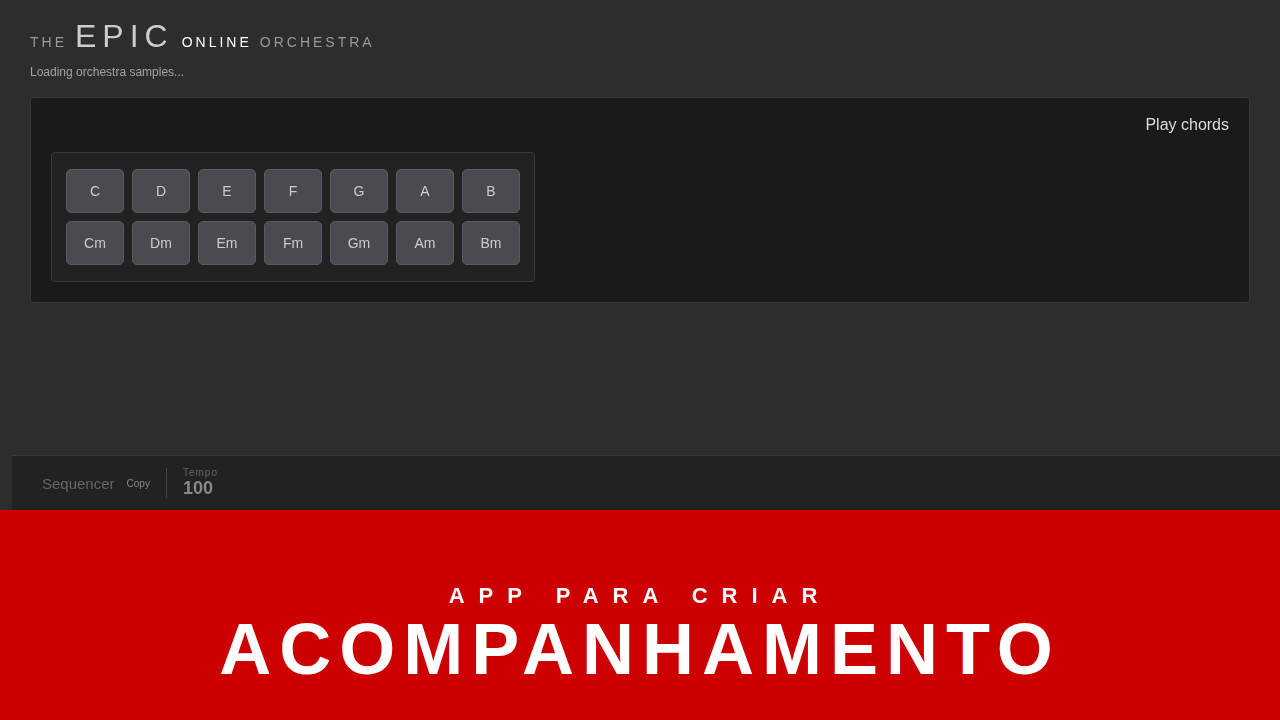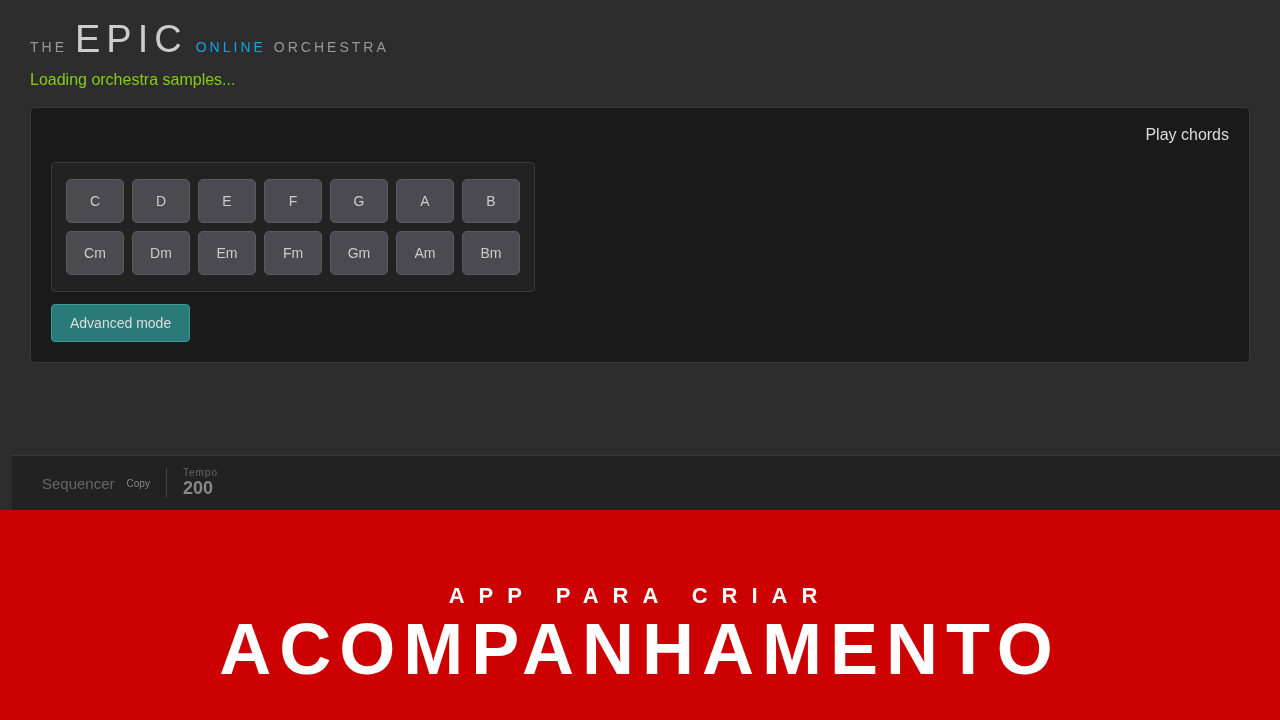--- a/index.html
+++ b/index.html
@@ -31,47 +31,47 @@
 
     .header-the {
       font-size: 14px;
       color: #999;
       letter-spacing: 3px;
       font-weight: 300;
       text-transform: uppercase;
     }
 
     .header-epic {
-      font-size: 38px;
+      font-size: 32px;
       color: #ccc;
       letter-spacing: 6px;
       font-weight: 300;
       text-transform: uppercase;
     }
 
     .header-online {
       font-size: 14px;
-      color: #0ea5e9;
+      color: #ffffff;
       letter-spacing: 3px;
       font-weight: 300;
       text-transform: uppercase;
     }
 
     .header-orchestra {
       font-size: 14px;
       color: #999;
       letter-spacing: 3px;
       font-weight: 300;
       text-transform: uppercase;
       text-align: center;
     }
 
     .loading-text {
-      font-size: 16px;
-      color: #84cc16;
+      font-size: 12px;
+      color: #a3a3a3;
       margin-bottom: 18px;
     }
 
     
     .play-chords-panel {
       background: #1a1a1a;
       border: 1px solid #3a3a3a;
       border-radius: 4px;
       padding: 18px 20px 20px 20px;
       margin-bottom: 22px;
@@ -261,32 +261,29 @@
         <button class="chord-btn">Dm</button>
         <button class="chord-btn">Em</button>
         <button class="chord-btn">Fm</button>
         <button class="chord-btn">Gm</button>
         <button class="chord-btn">Am</button>
         <button class="chord-btn">Bm</button>
       </div>
     </div>
 
     
-    <div>
-      <button class="advanced-mode-btn">Advanced mode</button>
-    </div>
   </div>
 
   <div class="sequencer-bar">
     <span class="sequencer-label">Sequencer</span>
     <button class="copy-btn">Copy</button>
     <div class="divider-v"></div>
     <div class="tempo-block">
       <span class="tempo-label">Tempo</span>
-      <span class="tempo-value">200</span>
+      <span class="tempo-value">100</span>
     </div>
   </div>
 </div>
 
 <div class="red-banner">
   <div class="banner-subtitle">APP PARA CRIAR</div>
   <div class="banner-title">ACOMPANHAMENTO</div>
 </div>
 
 </body></html>

